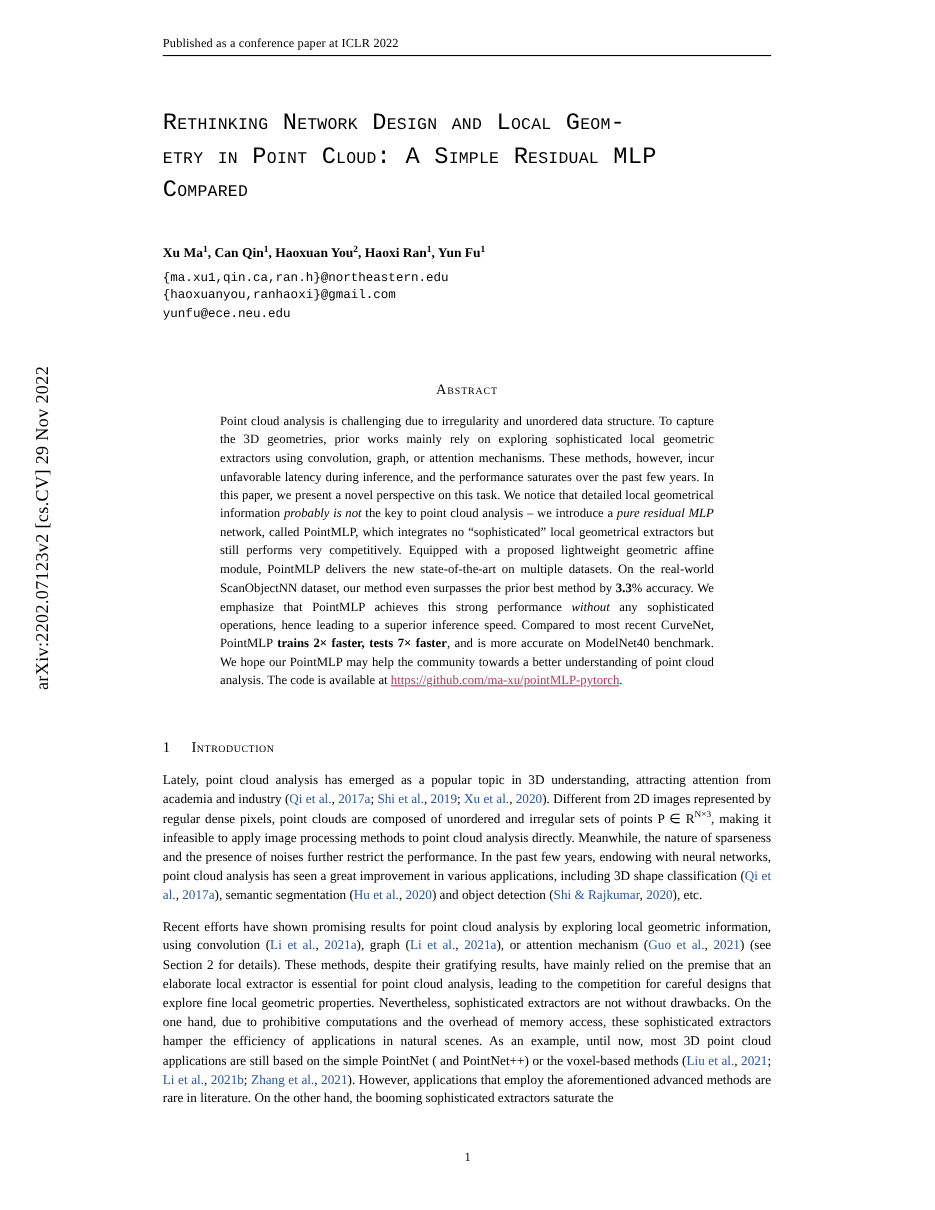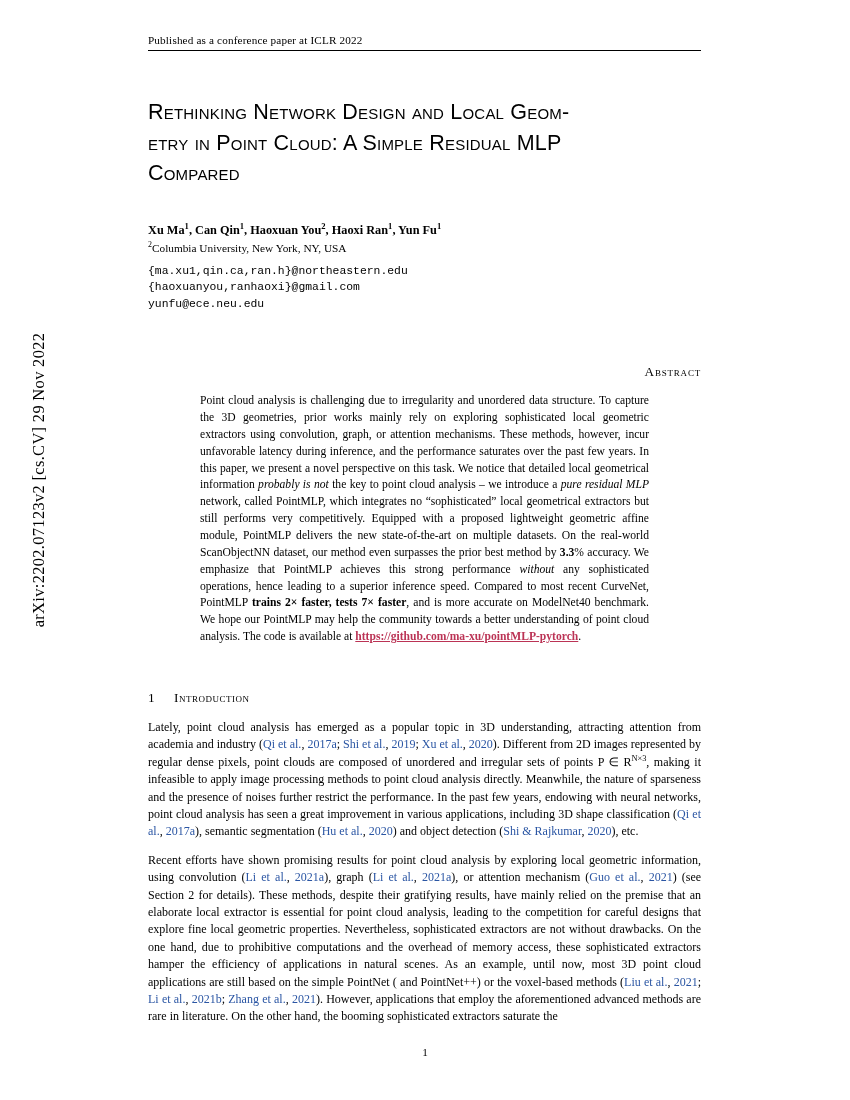--- a/index.html
+++ b/index.html
@@ -52,21 +52,21 @@
     padding-bottom: 4px;
   }
   .rule {
     border-top: 0.9px solid #000;
     margin-bottom: 46px;
   }
 
   h1.title {
     font-size: 21.5px;
     font-weight: normal;
-    font-family: Liberation Sans, sans-serif;
+    font-family: Liberation Mono, monospace;
     line-height: 1.42;
     margin: 0 0 34px 0;
     letter-spacing: 0.2px;
   }
   h1.title .sc { font-variant: small-caps; }
 
   .authors {
     font-size: 12.3px;
     font-weight: bold;
     margin-bottom: 3px;
@@ -76,21 +76,21 @@
     line-height: 1.33;
   }
   .emails {
     font-family: "Liberation Mono", monospace;
     font-size: 11.4px;
     line-height: 1.45;
     margin-top: 7px;
   }
 
   .abs-head {
-    text-align: right;
+    text-align: center;
     font-variant: small-caps;
     font-size: 13.2px;
     letter-spacing: 0.8px;
     margin: 52px 0 13px 0;
   }
   .abstract {
     margin: 0 52px;
     font-size: 11.6px;
     line-height: 1.455;
     text-align: justify;
@@ -110,21 +110,21 @@
   }
 
   p.body {
     font-size: 12px;
     line-height: 1.45;
     text-align: justify;
     margin: 0 0 11px 0;
   }
 
   .cite { color: #2a55a3; }
-  .link { color: #bb3355; font-weight: bold; }
+  .link { color: #bb3355; }
   .bold { font-weight: bold; }
   .ital { font-style: italic; }
   sup { font-size: 0.7em; vertical-align: super; line-height: 0; }
 
   .pageno {
     position: absolute;
     top: 1046px;
     left: 0;
     width: 850px;
     text-align: center;
@@ -145,21 +145,20 @@
 
     <h1 class="title">
       <span class="sc">Rethinking Network Design and Local Geom-</span><br>
       <span class="sc">etry in Point Cloud: A Simple Residual MLP</span><br>
       <span class="sc">Compared</span>
     </h1>
 
     <div class="authors">
       Xu Ma<sup>1</sup>, Can Qin<sup>1</sup>, Haoxuan You<sup>2</sup>, Haoxi Ran<sup>1</sup>, Yun Fu<sup>1</sup>
     </div>
-    <div class="affil"><sup>2</sup>Columbia University, New York, NY, USA</div>
 
     <div class="emails">
       <div>{ma.xu1,qin.ca,ran.h}@northeastern.edu</div>
       <div>{haoxuanyou,ranhaoxi}@gmail.com</div>
       <div>yunfu@ece.neu.edu</div>
     </div>
 
     <div class="abs-head">Abstract</div>
 
     <div class="abstract">

